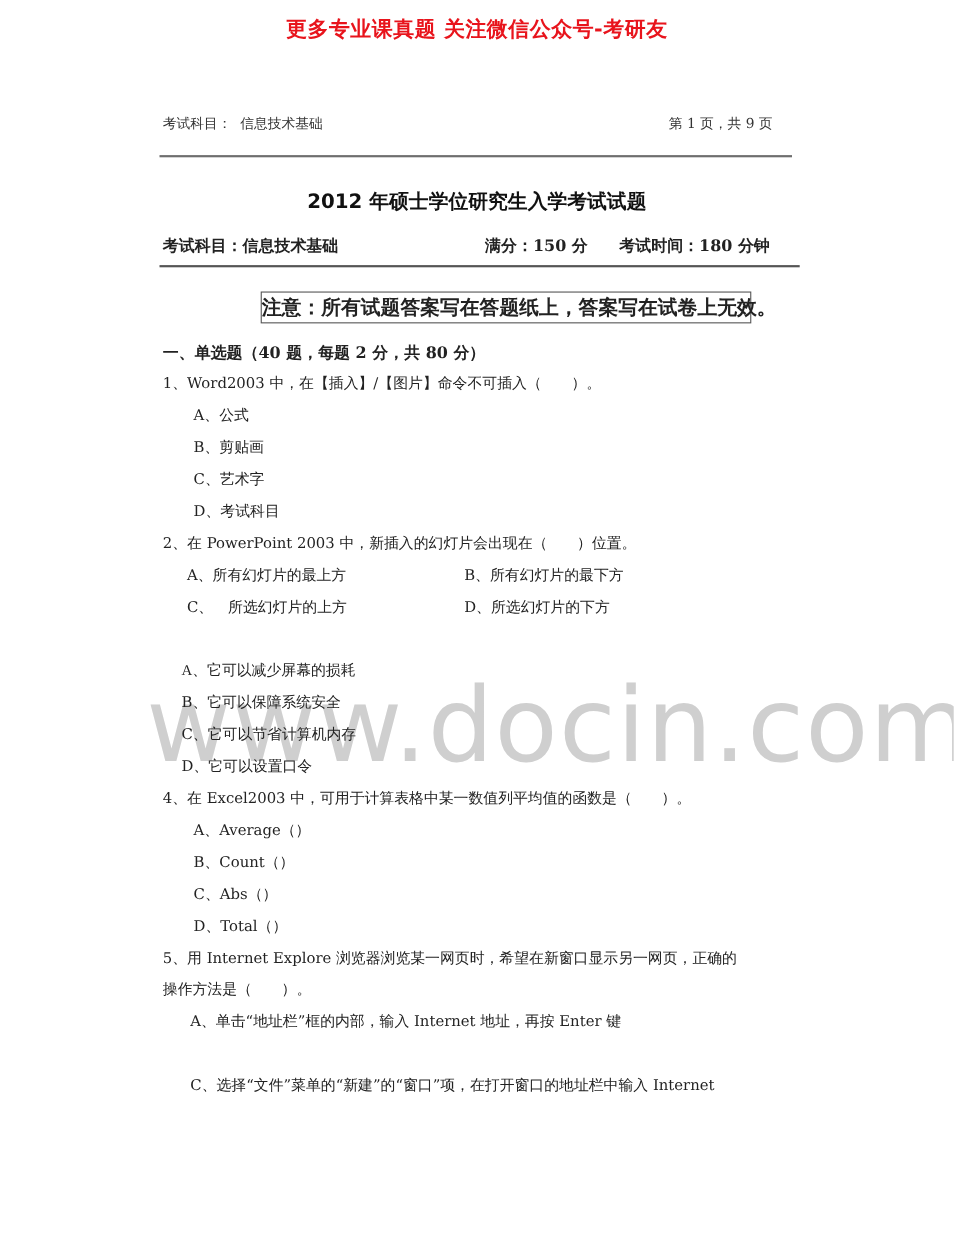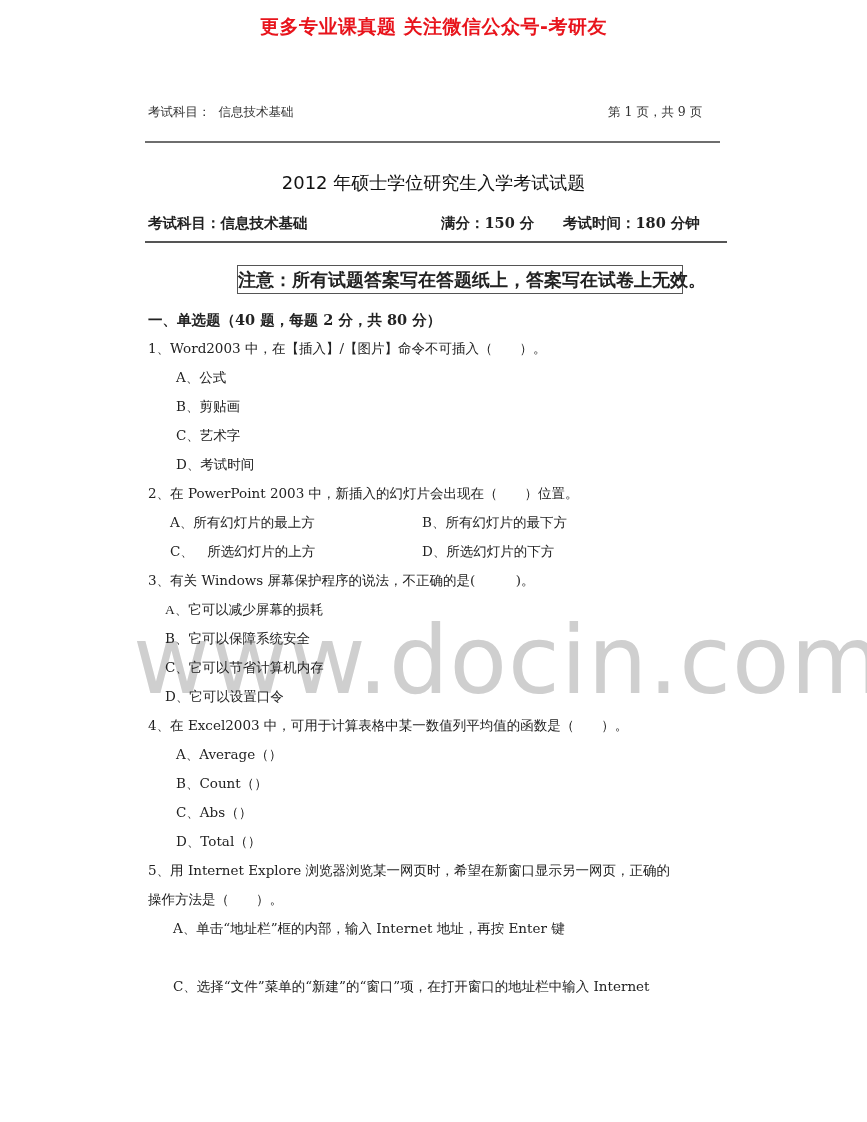--- a/index.html
+++ b/index.html
@@ -7,21 +7,21 @@
            font-family: "DejaVu Serif", "Liberation Serif", serif; color: #1a1a1a; }
     .abs { position: absolute; white-space: nowrap; }
     .banner { left: 0; width: 867px; top: 14px; text-align: center; color: #e8141c;
               font-family: "DejaVu Sans", "Liberation Sans", sans-serif; font-weight: bold; font-size: 19px;
               letter-spacing: 0.5px; }
     .hdr { top: 104px; font-size: 12.5px; color: #333; }
     .hdr-left { left: 148px; }
     .hdr-right { left: 608px; }
     .rule1 { left: 145px; top: 141px; width: 575px; height: 2px; background: #6e6e6e; }
     .title { left: 0; width: 867px; top: 171px; text-align: center; font-family: "DejaVu Sans", "Liberation Sans", sans-serif;
-             font-weight: normal; font-size: 18px; color: #111; }
+             font-weight: bold; font-size: 18px; color: #111; }
     .meta { top: 214px; font-size: 14.5px; font-weight: bold; color: #222; }
     .meta-subject { left: 148px; }
     .meta-score { left: 441px; }
     .meta-time { left: 563px; }
     .rule2 { left: 145px; top: 241px; width: 582px; height: 2px; background: #555; }
     .notice { left: 237px; top: 265px; width: 444px; height: 27px; border: 1.5px solid #555;
               text-align: center; line-height: 27px; font-size: 18px; font-weight: bold; color: #222; }
     .section { left: 148px; top: 311px; font-size: 14.5px; font-weight: bold; color: #222; }
     .line { font-size: 13.5px; color: #222; }
     .watermark { left: 133px; top: 606px; font-family: "DejaVu Sans", "Liberation Sans", sans-serif; font-size: 94px;
@@ -49,29 +49,28 @@
   <div class="abs rule2"></div>
 
   <div class="abs notice">注意：所有试题答案写在答题纸上，答案写在试卷上无效。</div>
 
   <div class="abs section">一、单选题（40 题，每题 2 分，共 80 分）</div>
 
   <div class="abs line" style="left:148px; top:340px;">1、Word2003 中，在【插入】/【图片】命令不可插入（　　）。</div>
   <div class="abs line" style="left:176px; top:369px;">A、公式</div>
   <div class="abs line" style="left:176px; top:398px;">B、剪贴画</div>
   <div class="abs line" style="left:176px; top:427px;">C、艺术字</div>
-  <div class="abs line" style="left:176px; top:456px;">D、考试时间</div>
+  <div class="abs line" style="left:176px; top:456px;">D、考试科目</div>
 
   <div class="abs line" style="left:148px; top:485px;">2、在 PowerPoint 2003 中，新插入的幻灯片会出现在（　　）位置。</div>
   <div class="abs line" style="left:170px; top:514px;">A、所有幻灯片的最上方</div>
   <div class="abs line" style="left:422px; top:514px;">B、所有幻灯片的最下方</div>
   <div class="abs line" style="left:170px; top:543px;">C、　所选幻灯片的上方</div>
   <div class="abs line" style="left:422px; top:543px;">D、所选幻灯片的下方</div>
 
-  <div class="abs line" style="left:148px; top:572px;">3、有关 Windows 屏幕保护程序的说法，不正确的是(　　　)。</div>
   <div class="abs line" style="left:165px; top:601px;font-family:Liberation Serif, serif;">A、它可以减少屏幕的损耗</div>
   <div class="abs line" style="left:165px; top:630px;">B、它可以保障系统安全</div>
   <div class="abs line" style="left:165px; top:659px;">C、它可以节省计算机内存</div>
   <div class="abs line" style="left:165px; top:688px;">D、它可以设置口令</div>
 
   <div class="abs line" style="left:148px; top:717px;">4、在 Excel2003 中，可用于计算表格中某一数值列平均值的函数是（　　）。</div>
   <div class="abs line" style="left:176px; top:746px;">A、Average（）</div>
   <div class="abs line" style="left:176px; top:775px;">B、Count（）</div>
   <div class="abs line" style="left:176px; top:804px;">C、Abs（）</div>
   <div class="abs line" style="left:176px; top:833px;">D、Total（）</div>

